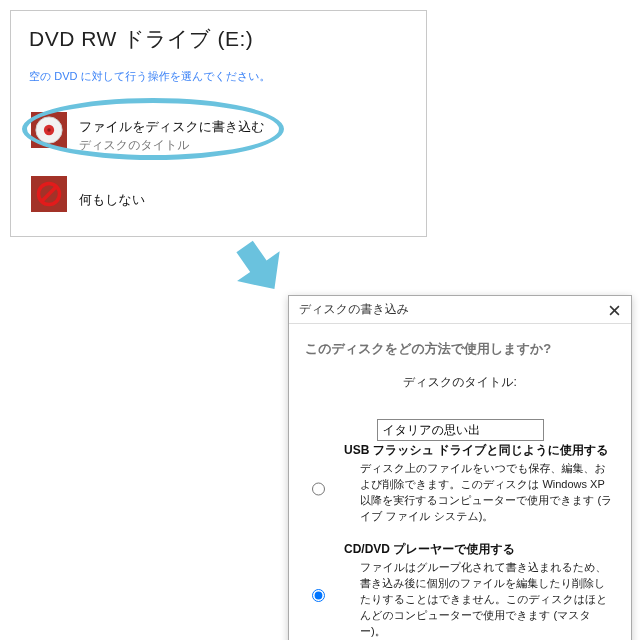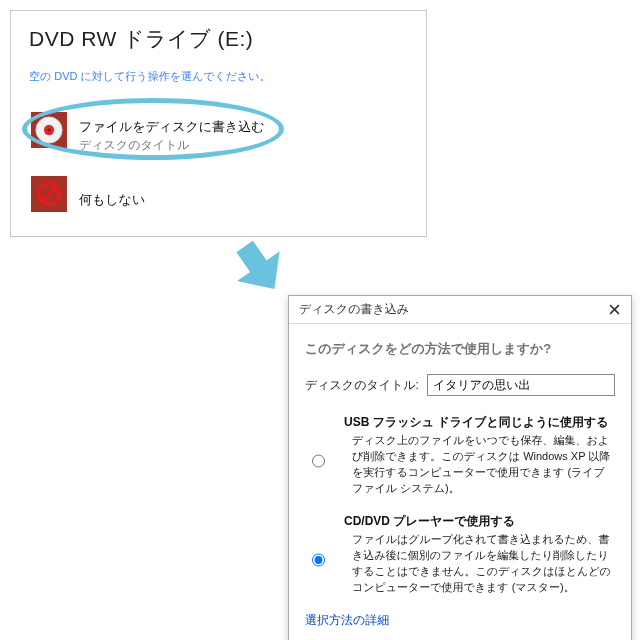--- a/index.html
+++ b/index.html
@@ -80,21 +80,21 @@
     position: absolute;
     left: 288px;
     top: 295px;
     width: 344px;
     border: 1px solid #aaa;
     background: #fff;
     box-shadow: 0 2px 8px rgba(0,0,0,0.2);
   }
   .dlg-titlebar {
     display: flex;
-    align-items: flex-start;
+    align-items: flex-end;
     justify-content: space-between;
     padding: 5px 9px 5px 10px;
     border-bottom: 1px solid #ddd;
     background: #fff;
   }
   .dlg-title { font-size: 12px; color: #333; }
   .dlg-close {
     width: 16px; height: 16px;
     display: flex; align-items: center; justify-content: center;
     cursor: pointer; color: #444;
@@ -102,41 +102,42 @@
   .dlg-body { padding: 16px 16px 10px 16px; }
   .dlg-heading {
     color: #737373;
     font-size: 13px;
     font-weight: 600;
     margin-bottom: 16px;
   }
   .dlg-row {
     display: flex;
     align-items: center;
-    gap: 8px;
-    margin-bottom: 18px;
+    gap: 28px;
+    margin-bottom: 1px;
+    flex-direction: column;
   }
   .dlg-row label.field-label { font-size: 12px; color: #222; }
   .dlg-row input[type=text] {
     flex: 1;
     font-size: 12px;
     padding: 3px 5px;
     border: 1px solid #888;
     font-family: inherit;
   }
   .dlg-option {
     display: flex;
     gap: 16px;
     margin-bottom: 6px;
     margin-left: 2px;
   }
   .dlg-option input[type=radio] { margin-top: 1px; }
   .dlg-option .opt-title { font-size: 12px; font-weight: 700; color: #111; }
   .dlg-option .opt-desc  {
-    font-size: 11px; color: #222; margin: 2px 0 10px 8px; line-height: 1.45;
+    font-size: 11px; color: #222; margin: 2px 0 10px 16px; line-height: 1.45;
   }
   .dlg-link {
     color: #0645c9;
     font-size: 12px;
     margin: 4px 0 8px 0;
     cursor: pointer;
   }
 </style>
 </head>
 <body>

